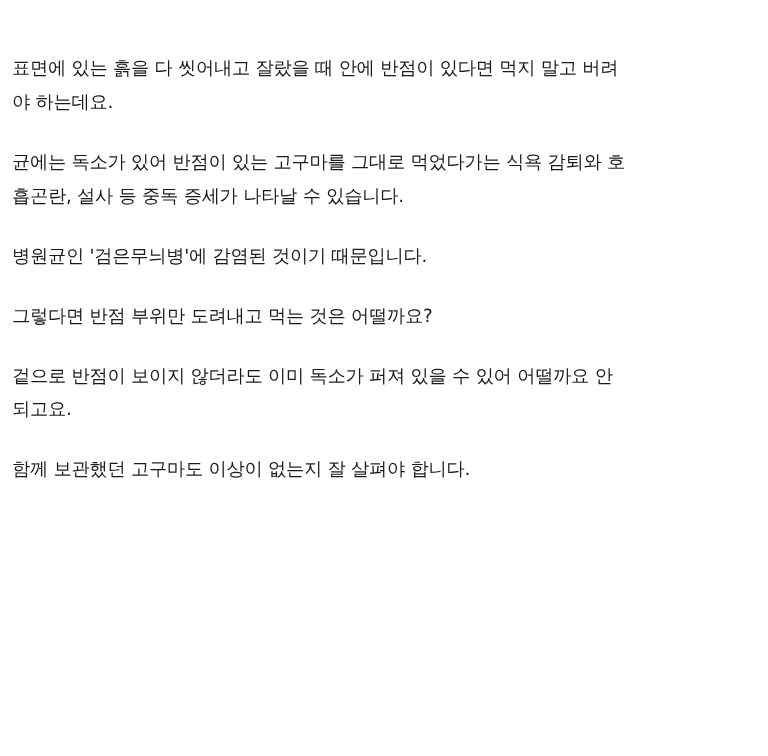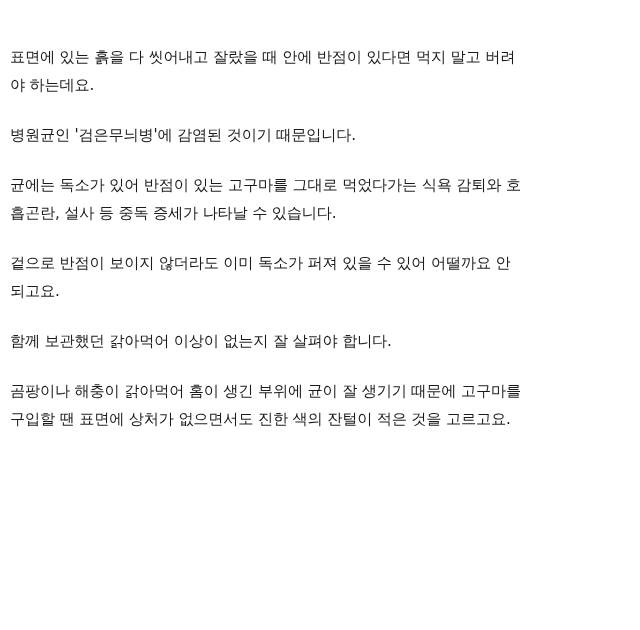--- a/index.html
+++ b/index.html
@@ -33,21 +33,20 @@
   .para:last-child {
     margin-bottom: 0;
   }
 </style>
 </head>
 <body>
 
 <div class="page">
   <p class="para">표면에 있는 흙을 다 씻어내고 잘랐을 때 안에 반점이 있다면 먹지 말고 버려
 야 하는데요.</p>
-  <p class="para">병원균인 '검은무늬병'에 감염된 것이기 때문입니다.</p>
   <p class="para">균에는 독소가 있어 반점이 있는 고구마를 그대로 먹었다가는 식욕 감퇴와 호
 흡곤란, 설사 등 중독 증세가 나타날 수 있습니다.</p>
+  <p class="para">병원균인 '검은무늬병'에 감염된 것이기 때문입니다.</p>
+  <p class="para">그렇다면 반점 부위만 도려내고 먹는 것은 어떨까요?</p>
   <p class="para">겉으로 반점이 보이지 않더라도 이미 독소가 퍼져 있을 수 있어 어떨까요 안
 되고요.</p>
-  <p class="para">함께 보관했던 갉아먹어 이상이 없는지 잘 살펴야 합니다.</p>
-  <p class="para">곰팡이나 해충이 갉아먹어 홈이 생긴 부위에 균이 잘 생기기 때문에 고구마를
-구입할 땐 표면에 상처가 없으면서도 진한 색의 잔털이 적은 것을 고르고요.</p>
+  <p class="para">함께 보관했던 고구마도 이상이 없는지 잘 살펴야 합니다.</p>
 </div>
 
 </body></html>

